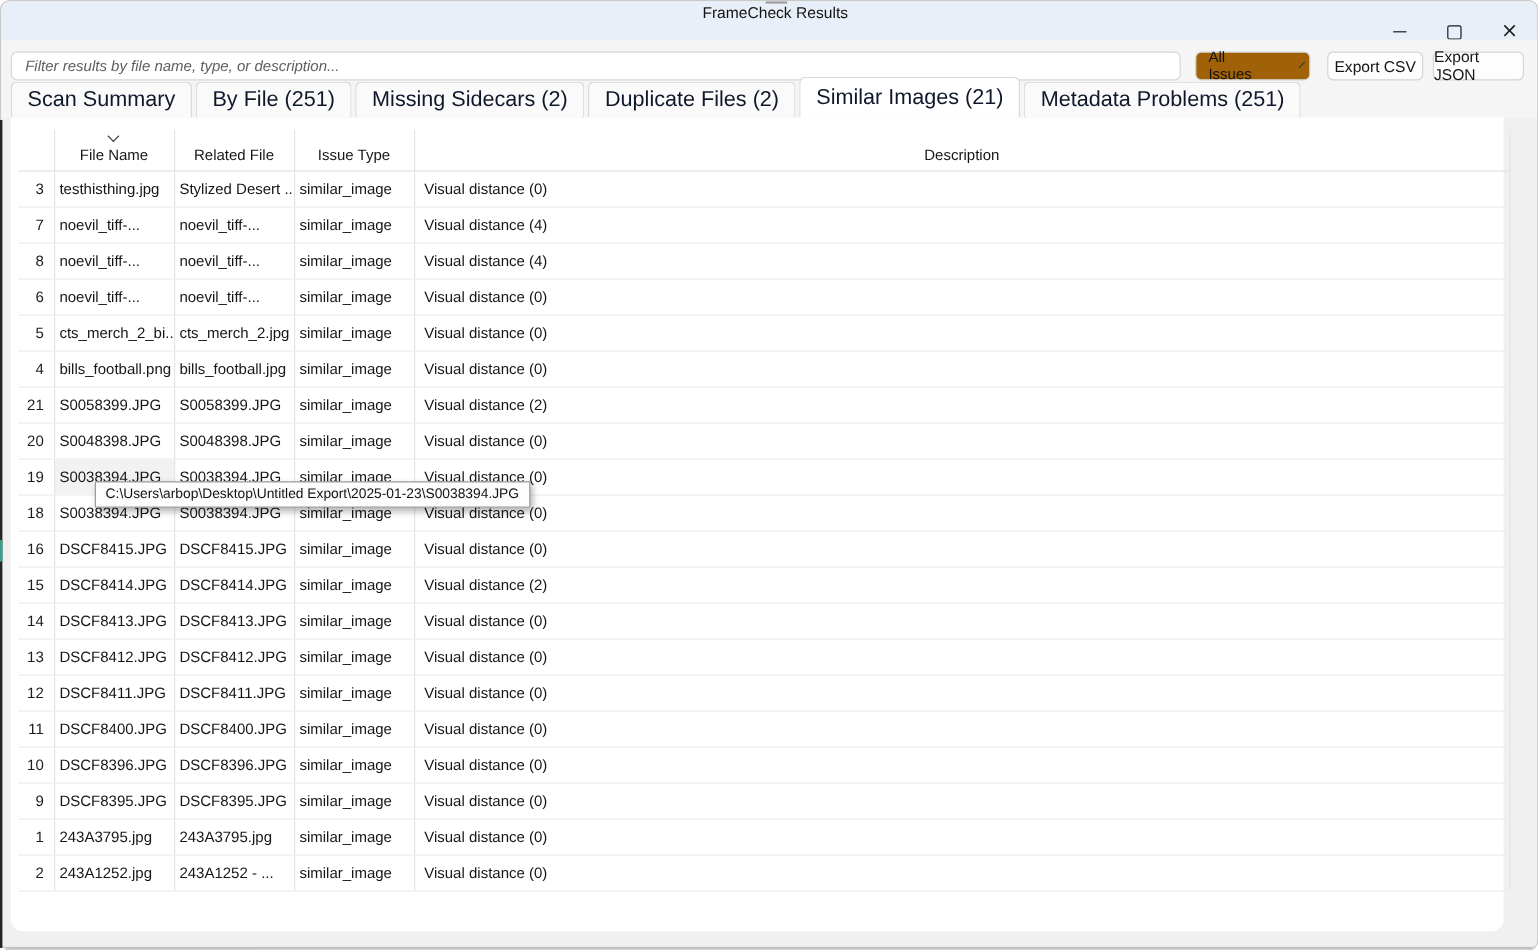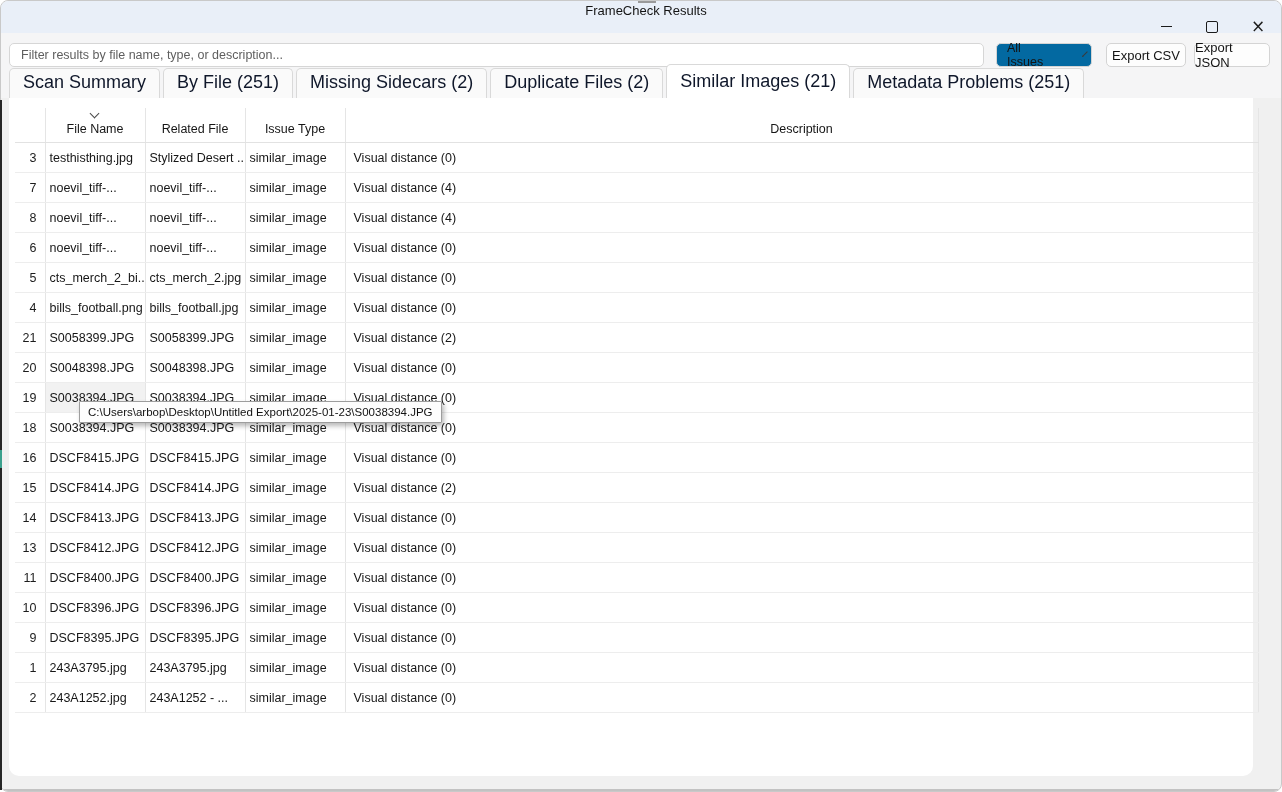--- a/index.html
+++ b/index.html
@@ -13,23 +13,23 @@
   .app-icon .seg2{width:4px;background:#35a08f;}
   .title-text{margin-left:10px;font-size:13px;color:#141414;}
   .win-controls{margin-left:auto;display:flex;height:100%;}
   .win-btn{width:46px;height:100%;display:flex;align-items:center;justify-content:center;color:#1b1b1b;}
   .min-glyph{width:11px;height:1px;background:#1b1b1b;}
   .max-glyph{width:10px;height:10px;border:1px solid #1b1b1b;border-radius:2px;}
   .close-glyph{font-size:17px;line-height:1;font-family:"DejaVu Sans",sans-serif;}
 
   
   .chrome{position:absolute;left:0;top:32px;right:0;height:65px;background:#f5f5f6;}
-  .filter-input{position:absolute;left:8px;top:10px;width:975px;height:24px;box-sizing:border-box;border:1px solid #d6d6d6;border-radius:5px;background:#fff;font-family:"Liberation Sans",sans-serif;font-size:12.5px;color:#222;padding:0 11px;outline:none;}
+  .filter-input{position:absolute;left:8px;top:10px;width:975px;height:24px;box-sizing:border-box;border:1px solid #d6d6d6;border-radius:5px;background:#fff;font-family:"Liberation Sans",sans-serif;font-size:12.5px;color:#222;padding:0 11px;outline:none;font-style:italic;}
   .filter-input::placeholder{color:#5e5e5e;opacity:1;}
-  .combo{position:absolute;left:995px;top:10px;width:96px;height:24px;box-sizing:border-box;border:1px solid #d4d4d4;border-radius:5px;background:#0369a1;display:flex;align-items:center;justify-content:space-between;padding:0 10px;font-size:12.5px;color:#141414;gap:40px;}
+  .combo{position:absolute;left:995px;top:10px;width:96px;height:24px;box-sizing:border-box;border:1px solid #d4d4d4;border-radius:5px;background:#a16207;display:flex;align-items:center;justify-content:space-between;padding:0 10px;font-size:12.5px;color:#141414;gap:40px;}
   .chev{width:6px;height:6px;border-right:1.4px solid #3a3a3a;border-bottom:1.4px solid #3a3a3a;transform:rotate(45deg) translateY(-2px);}
   .tb-btn{position:absolute;top:10px;height:24px;box-sizing:border-box;border:1px solid #d4d4d4;border-radius:5px;background:#fdfdfd;display:flex;align-items:center;justify-content:center;font-size:13px;color:#141414;}
   .btn-csv{left:1105px;width:80px;}
   .btn-json{left:1193px;width:76px;}
 
   
   .tabbar{position:absolute;left:8px;top:71px;height:26px;display:flex;align-items:flex-end;gap:3px;z-index:2;}
   .tab{background:#fafafa;border:1px solid #d9d9d9;border-bottom:none;border-radius:5px 5px 0 0;padding:3px 13px 5px 13px;font-size:18px;color:#0f172a;white-space:nowrap;}
   .tab.active{background:#ffffff;padding:6px 13px 6px 13px;z-index:3;text-align:right;}
 
@@ -228,20 +228,27 @@
   </tr>
 
   <tr>
     <td class="cell-num col-sep">13</td>
     <td class="cell-file col-sep">DSCF8412.JPG</td>
     <td class="cell-related col-sep">DSCF8412.JPG</td>
     <td class="cell-issue col-sep">similar_image</td>
     <td class="cell-desc col-sep">Visual distance (0)</td>
   </tr>
 
+  <tr>
+    <td class="cell-num col-sep">12</td>
+    <td class="cell-file col-sep">DSCF8411.JPG</td>
+    <td class="cell-related col-sep">DSCF8411.JPG</td>
+    <td class="cell-issue col-sep">similar_image</td>
+    <td class="cell-desc col-sep">Visual distance (0)</td>
+  </tr>
 
   <tr>
     <td class="cell-num col-sep">11</td>
     <td class="cell-file col-sep">DSCF8400.JPG</td>
     <td class="cell-related col-sep">DSCF8400.JPG</td>
     <td class="cell-issue col-sep">similar_image</td>
     <td class="cell-desc col-sep">Visual distance (0)</td>
   </tr>
 
   <tr>

